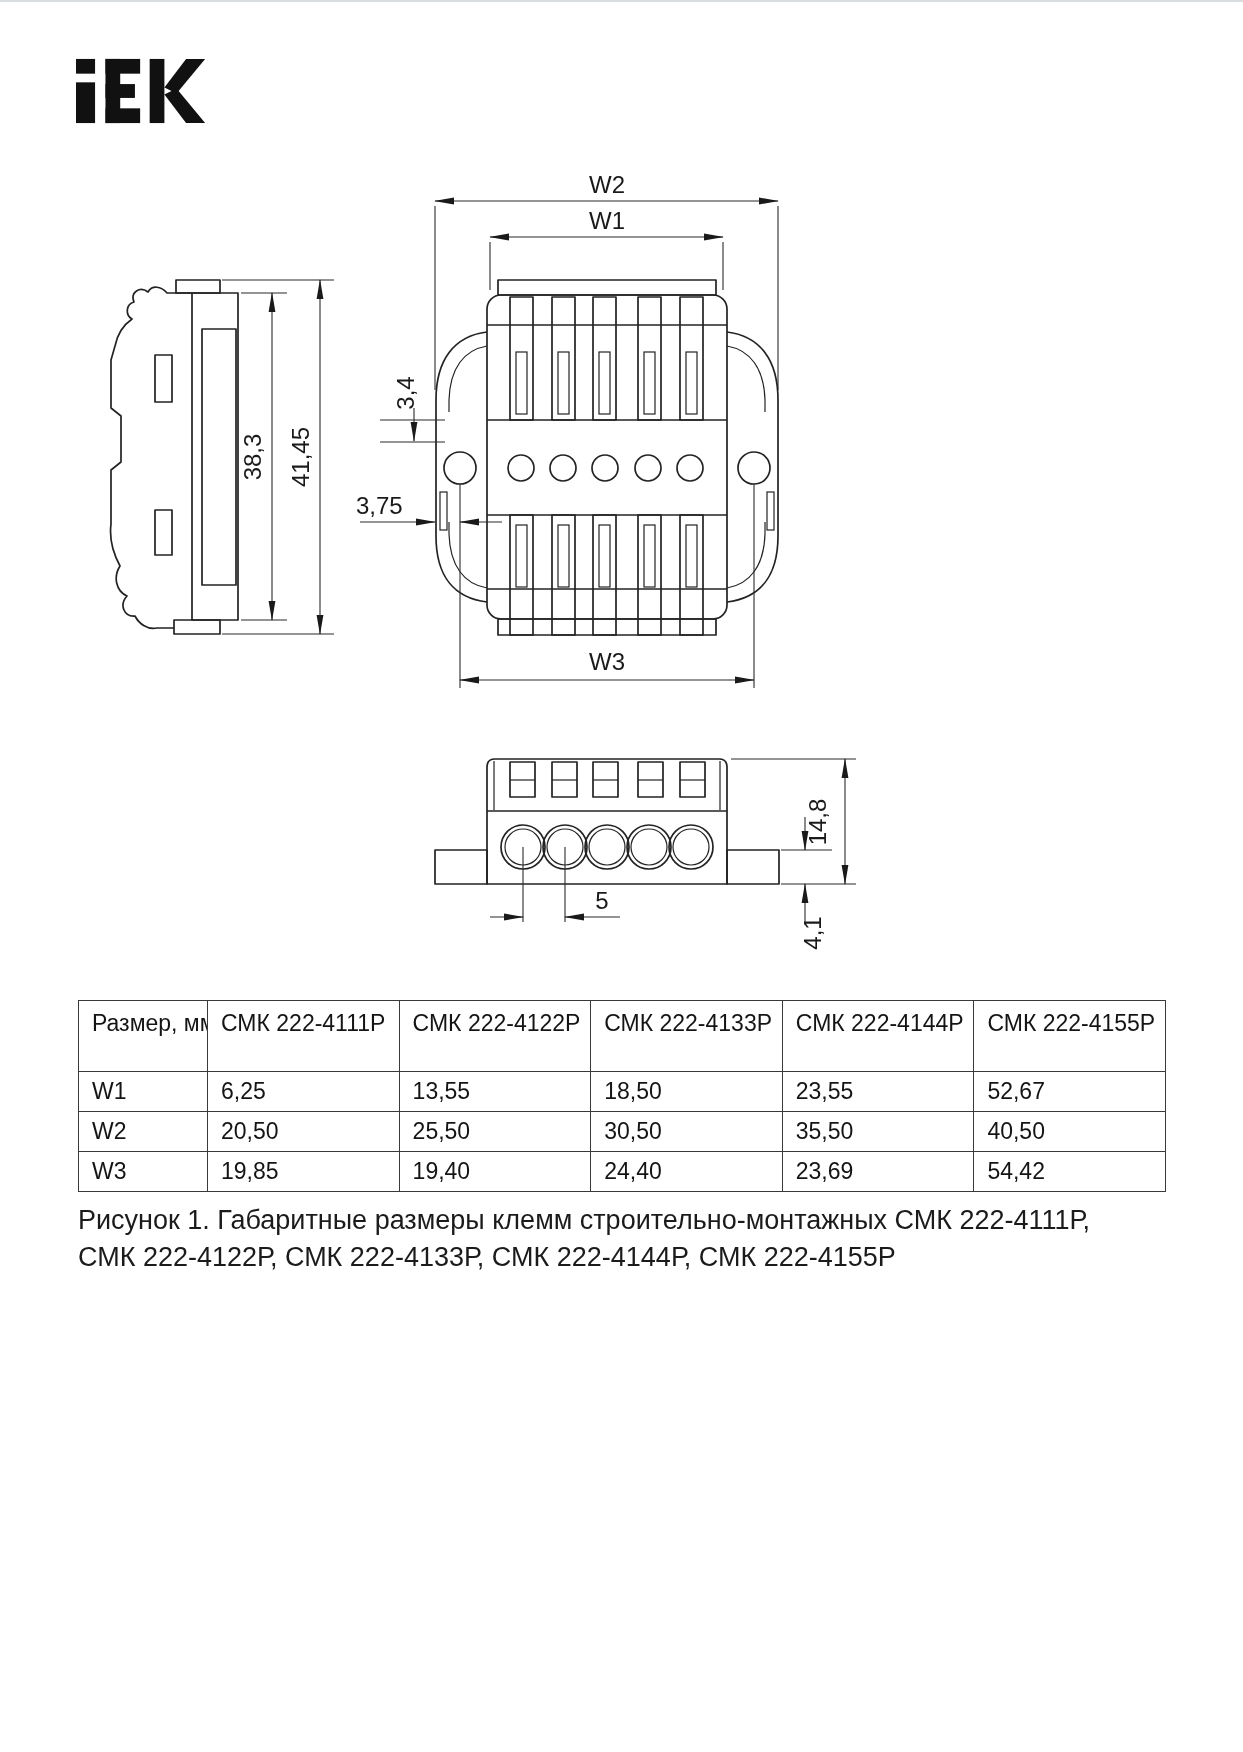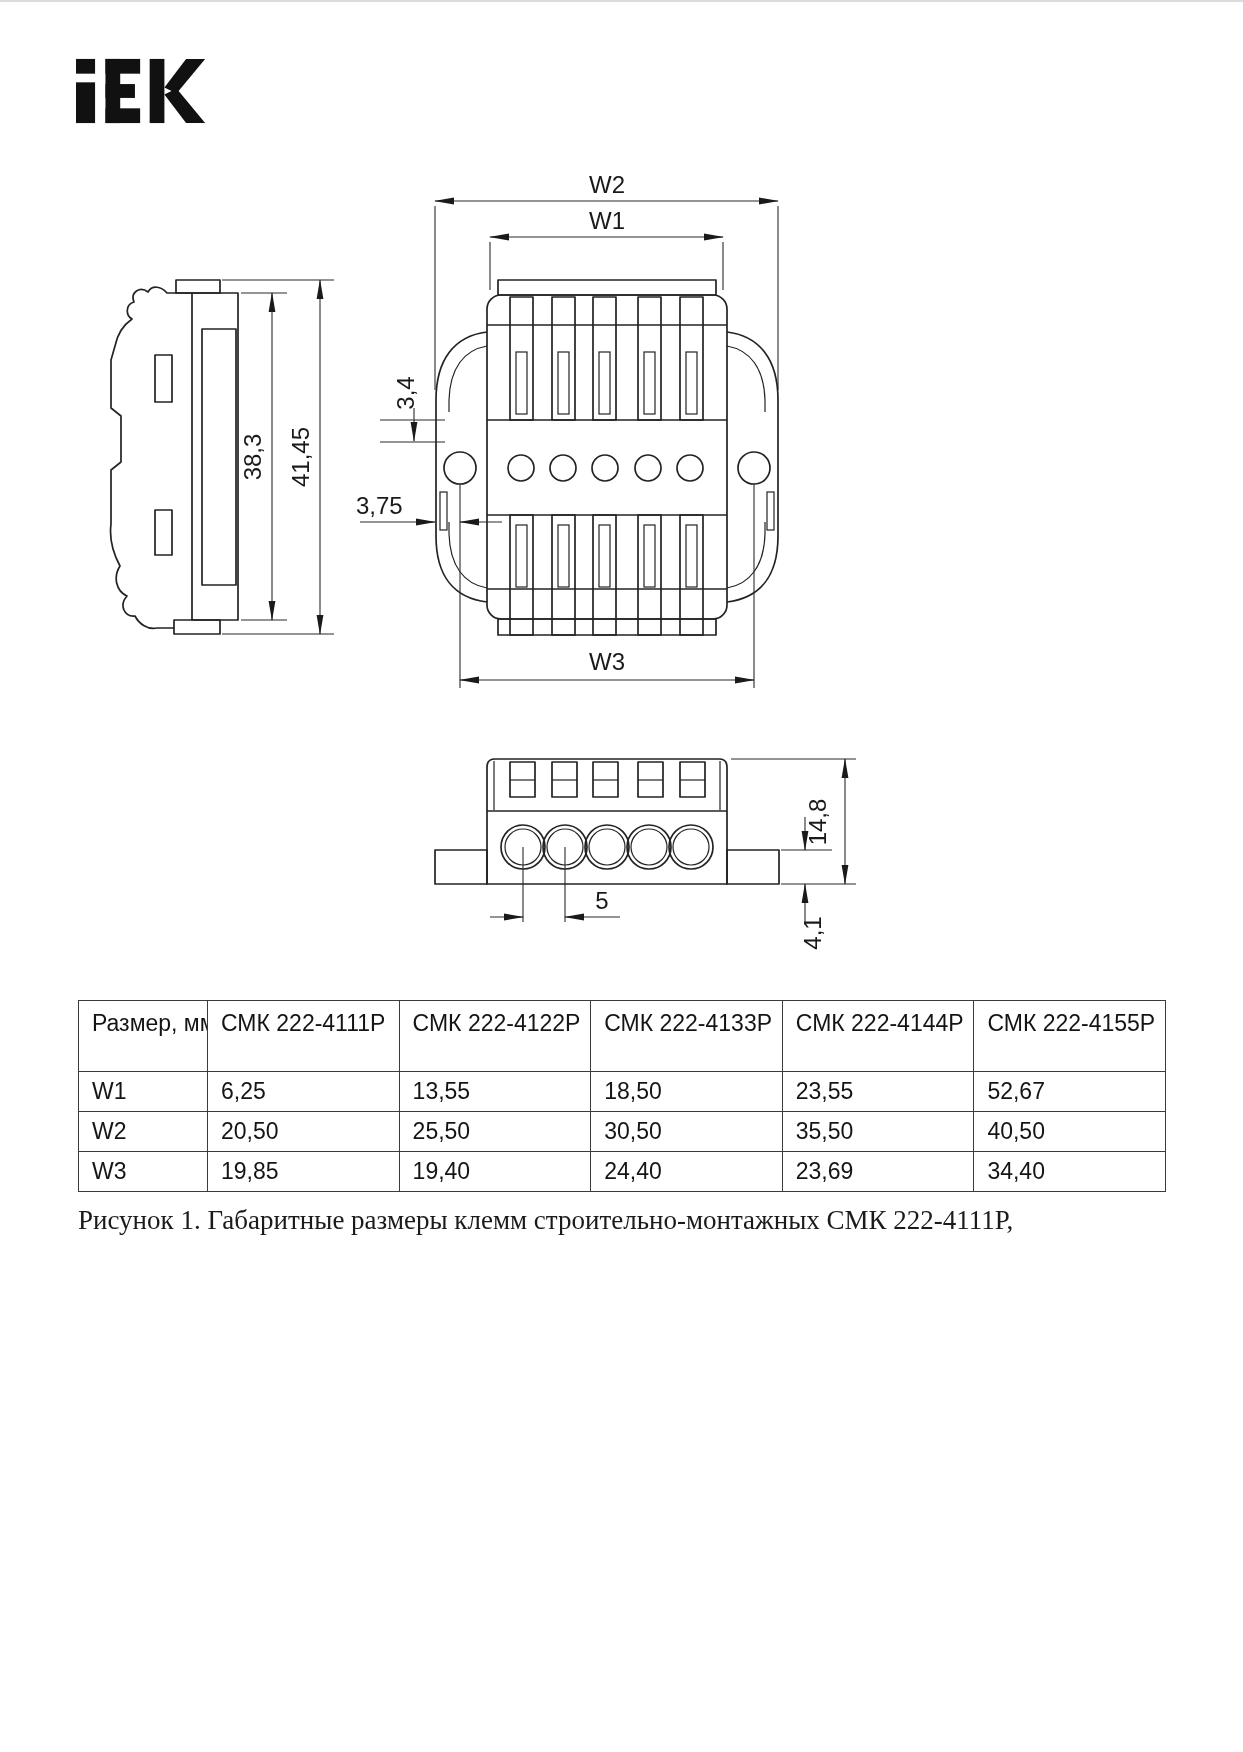--- a/index.html
+++ b/index.html
@@ -29,21 +29,21 @@
   }
   .dim-table th,.dim-table td{
     border:1px solid #3a3a3a;
     font-weight:normal;text-align:left;
     padding:0 0 0 13px;white-space:nowrap;overflow:hidden;
   }
   .dim-table th{height:61px;vertical-align:top;padding-top:9px;}
   .dim-table td{height:39px;vertical-align:middle;}
   .caption{
     position:absolute;left:78px;top:1200px;width:1080px;
-    font-size:27px;line-height:37px;color:#1b1b1b;font-family:Liberation Serif, serif;
+    font-size:27px;line-height:37px;color:#1b1b1b;
   }
 </style>
 </head>
 <body>
 
 <div class="sheet">
 
   <div class="logo">
     <svg width="130" height="74" viewBox="0 0 150 74">
       <title>IEK</title>
@@ -273,22 +273,23 @@
         <td>30,50</td>
         <td>35,50</td>
         <td>40,50</td>
       </tr>
       <tr>
         <td>W3</td>
         <td>19,85</td>
         <td>19,40</td>
         <td>24,40</td>
         <td>23,69</td>
-        <td>34,40</td>
+        <td>54,42</td>
       </tr>
     </tbody>
   </table>
 
   <div class="caption">
     <div>Рисунок 1. Габаритные размеры клемм строительно-монтажных СМК 222-4111Р,</div>
+    <div>СМК 222-4122Р, СМК 222-4133Р, СМК 222-4144Р, СМК 222-4155Р</div>
   </div>
 
 </div>
 
 </body></html>

